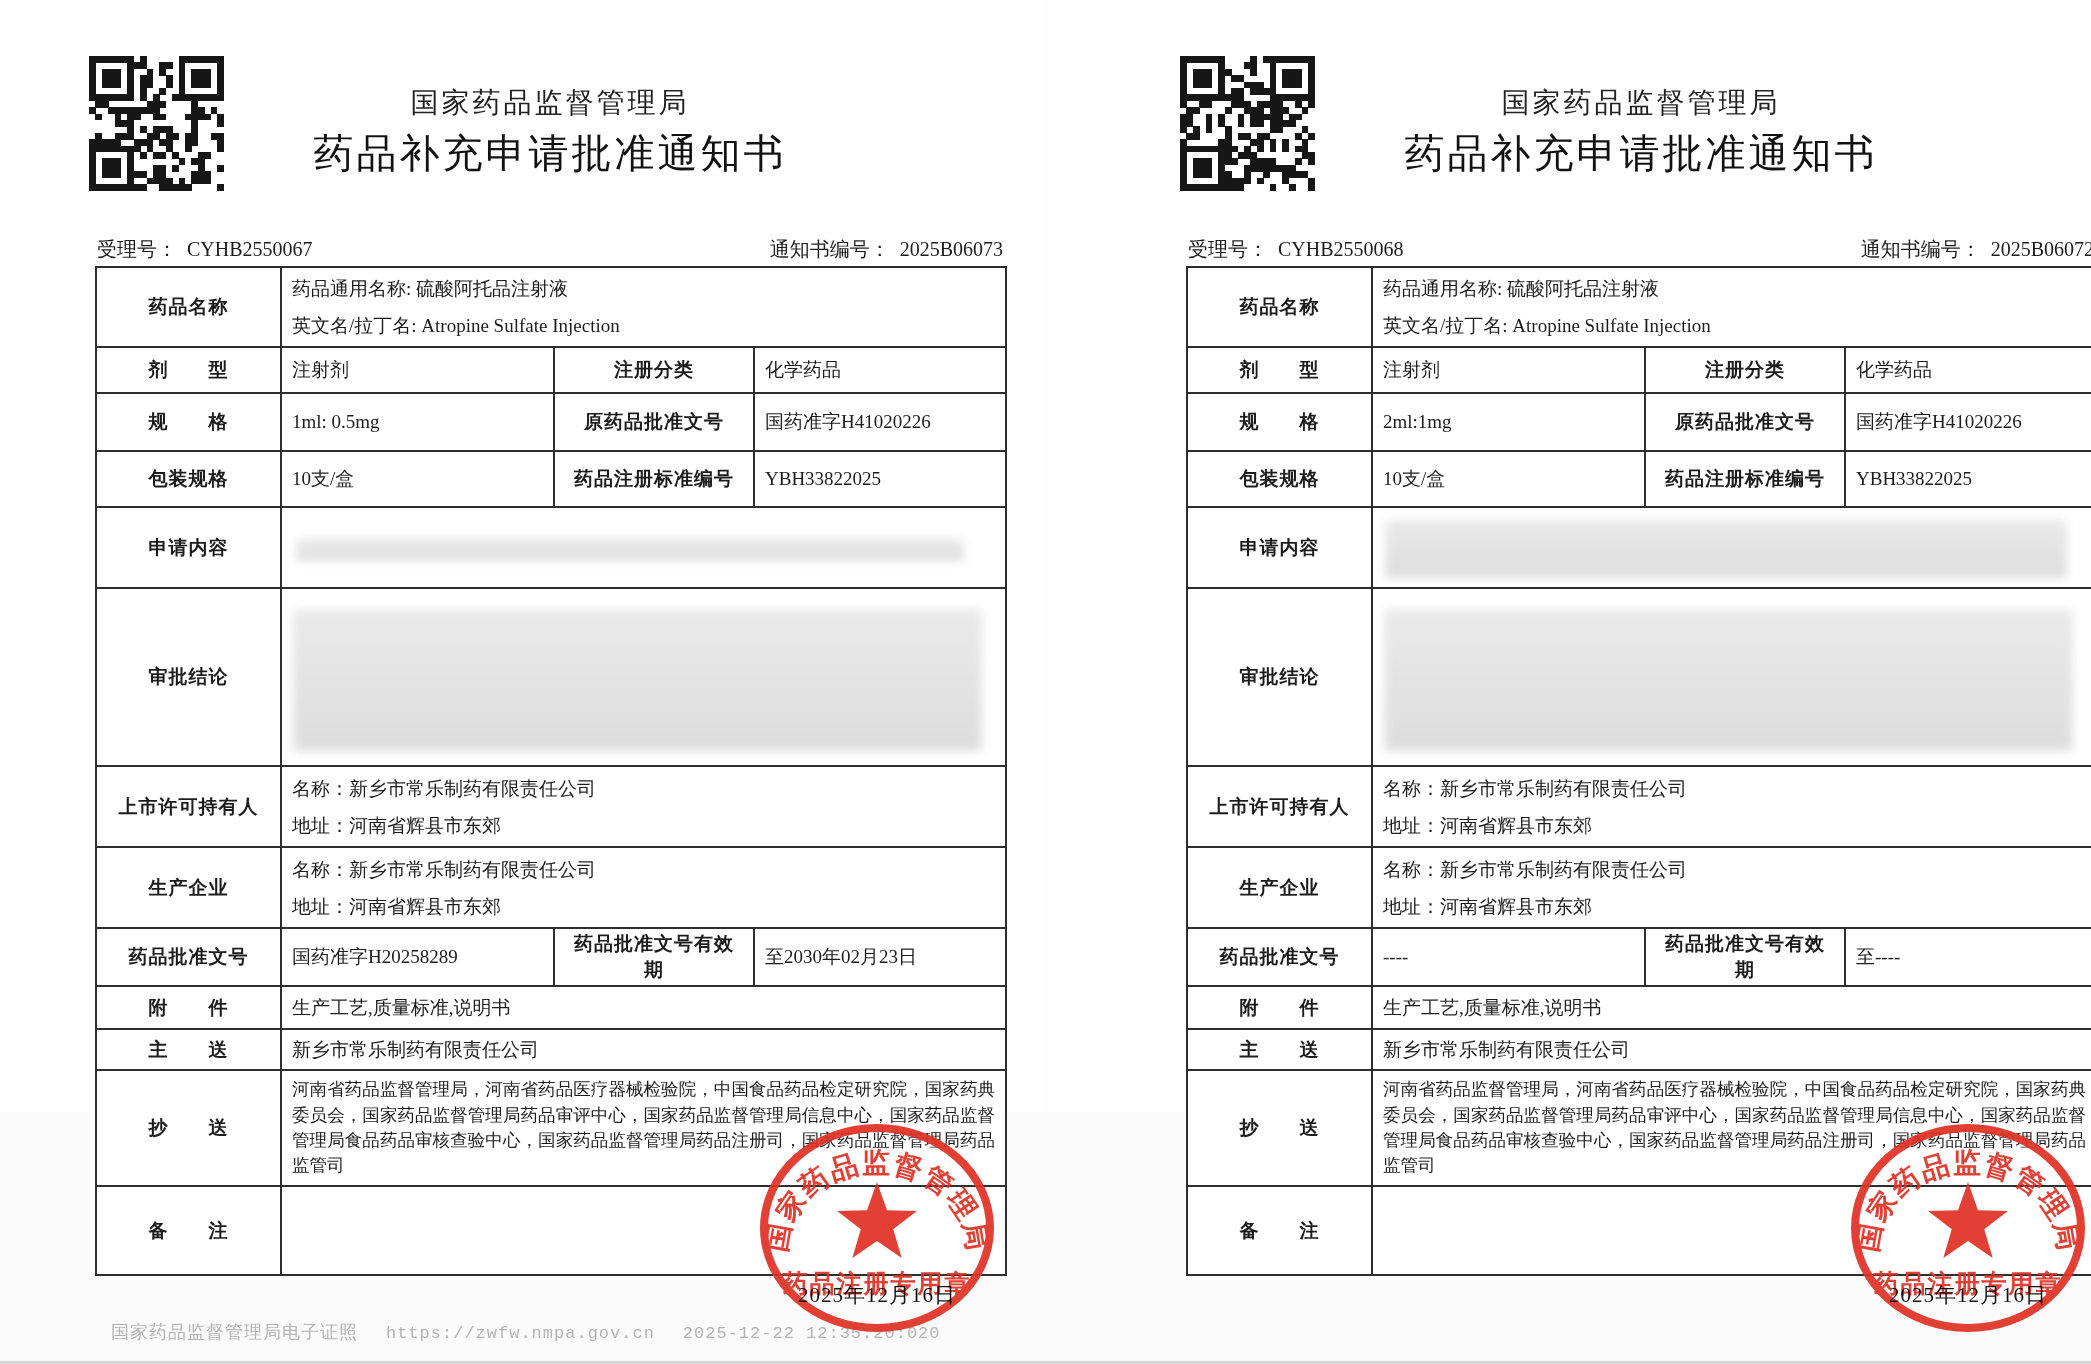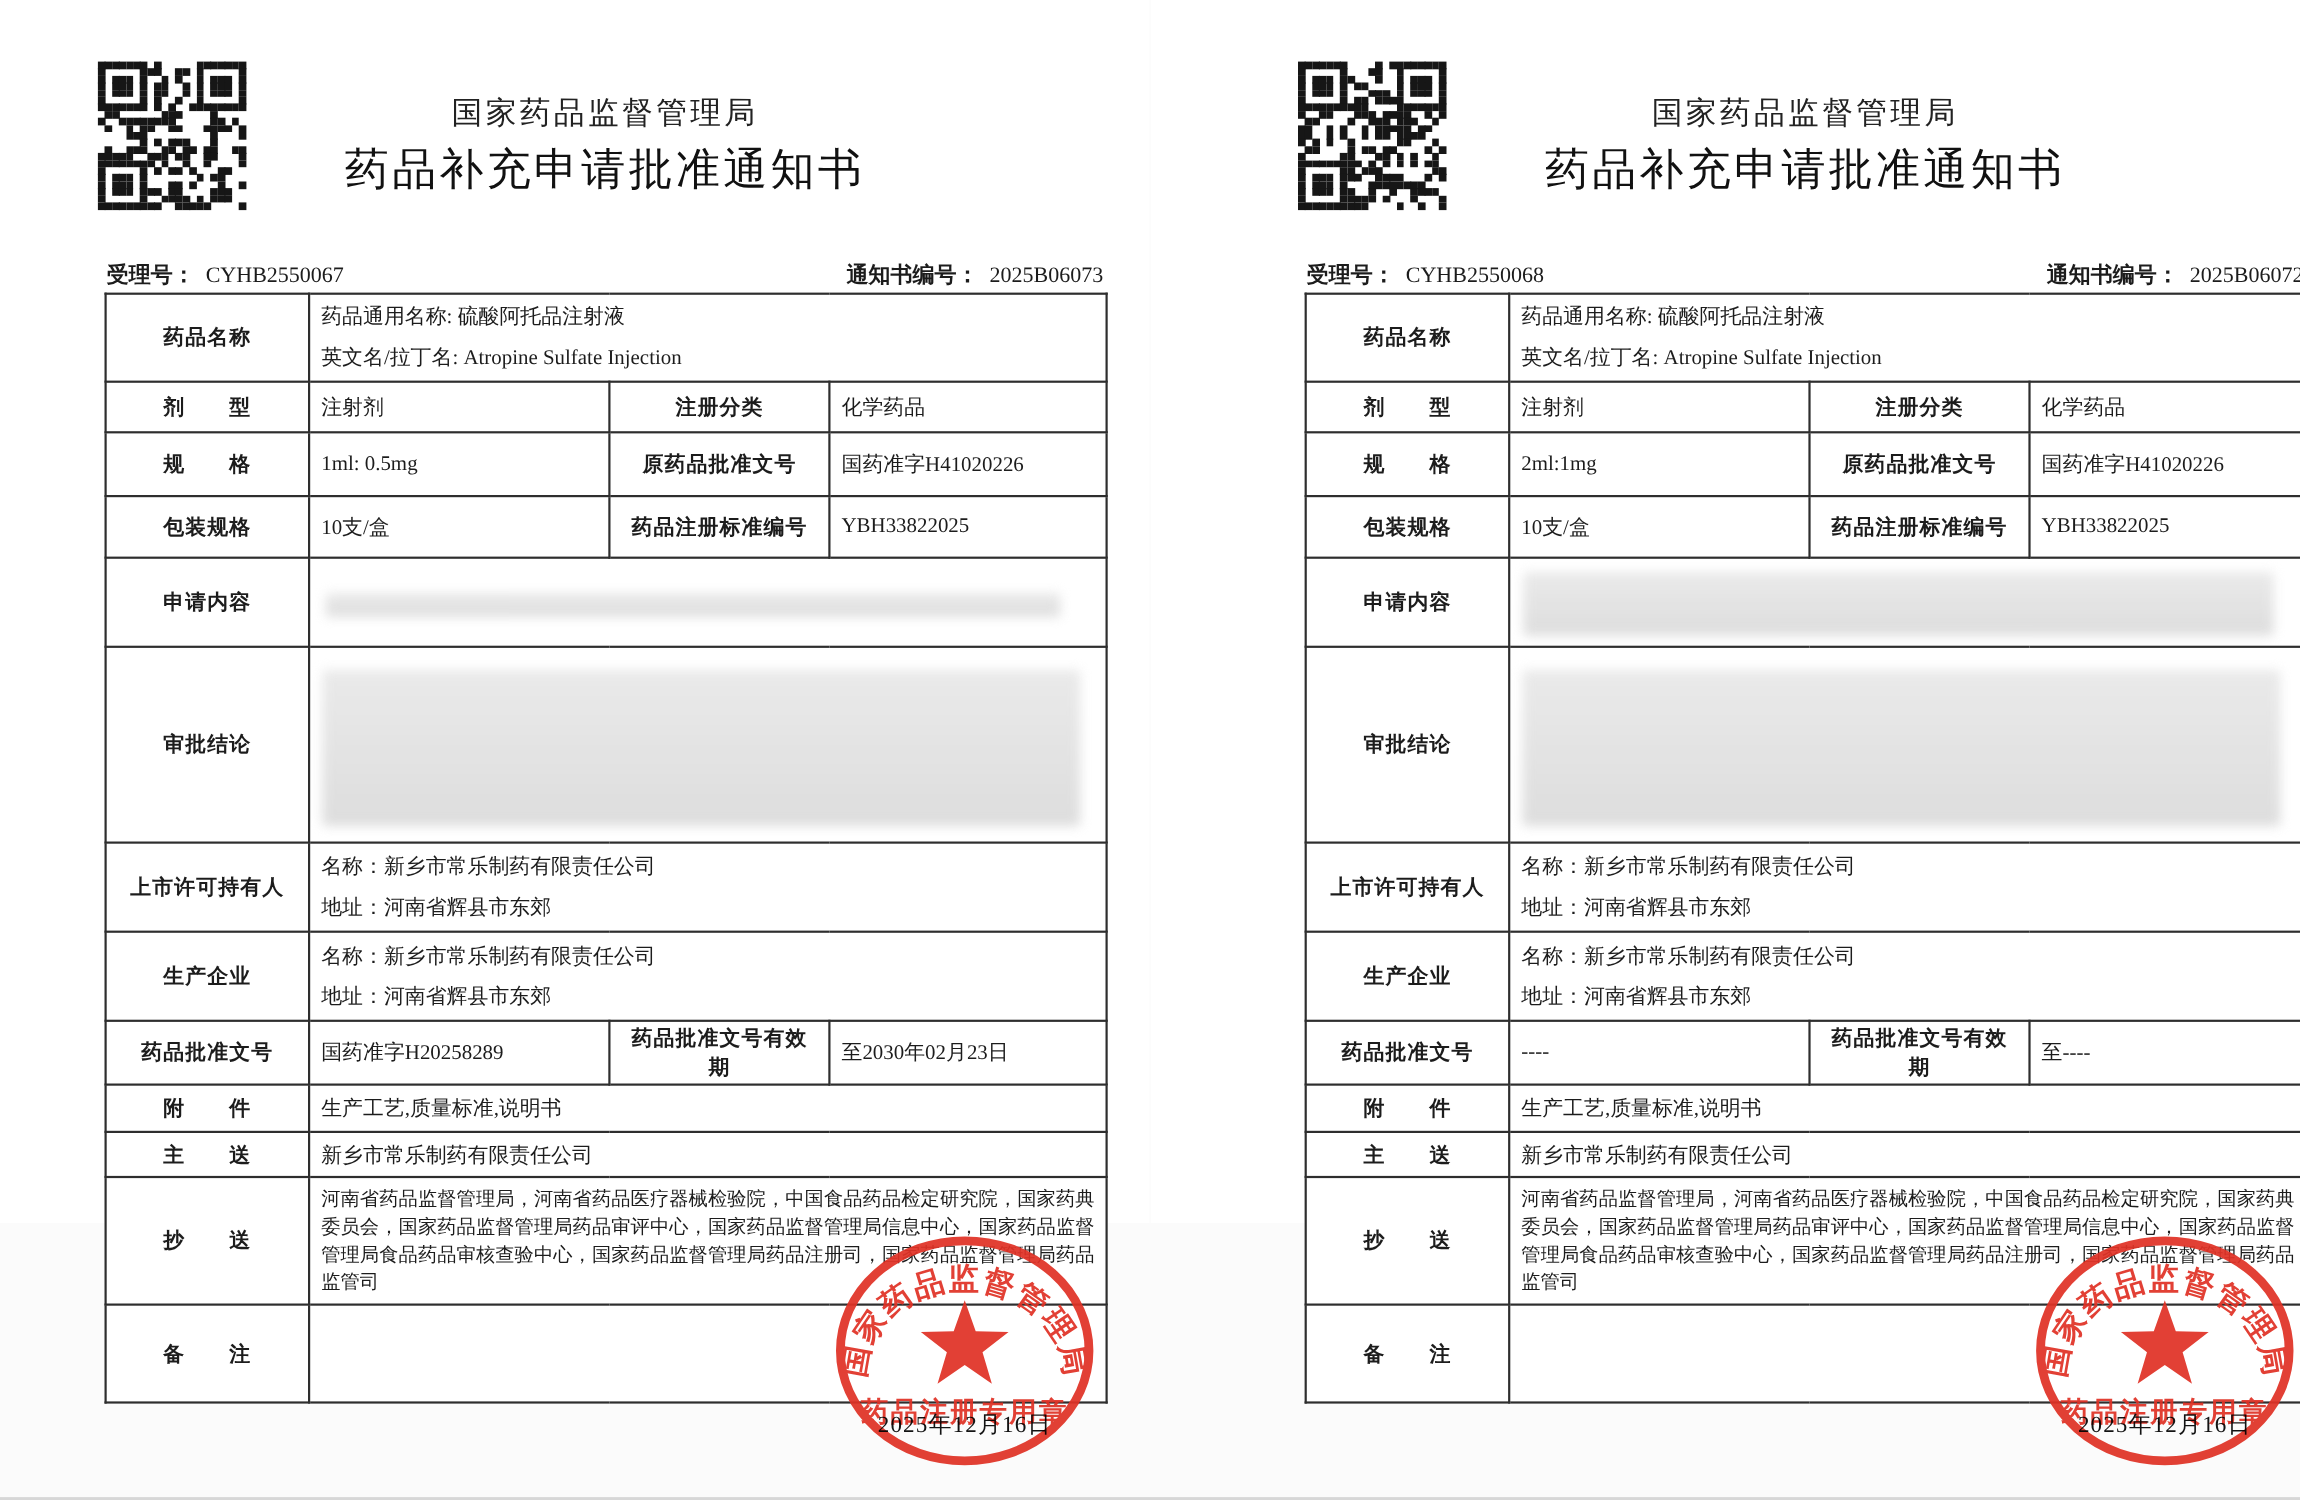--- a/index.html
+++ b/index.html
@@ -19,21 +19,21 @@
   .qr{position:absolute;left:-6px;top:56px;width:134px;height:134px}
   .qr i{position:absolute;background:#161616}
 
   .agency{position:absolute;top:84px;left:0;width:100%;text-align:center;
     font-size:28px;letter-spacing:3px;color:#222}
   .doctitle{position:absolute;top:126px;left:0;width:100%;text-align:center;
     font-size:40px;letter-spacing:3px;color:#111}
 
   .refrow{position:absolute;top:236px;left:2px;width:906px;display:flex;
     justify-content:space-between;font-size:20px}
-  .refrow .lbl{font-weight:700}
+  .refrow .lbl{font-weight:400}
   .refrow .val{margin-left:10px;font-weight:400}
 
   table.doc{position:absolute;top:266px;left:0;width:910px;border-collapse:collapse;
     table-layout:fixed;background:#fff}
   table.doc td{border:2px solid #2e2e2e;font-size:19px;padding:2px 10px;
     vertical-align:middle;overflow:hidden;word-break:break-all}
   td.lab{font-weight:700;text-align:center;font-size:20px;padding:2px 4px;letter-spacing:1px}
   .r1{height:77px}.r2{height:46px}.r3{height:58px}.r4{height:56px}
   .r5{height:81px}.r6{height:178px}.r7{height:81px}.r8{height:81px}
   .r9{height:43px}.r10{height:43px}.r11{height:41px}.r12{height:116px}.r13{height:89px}
@@ -386,20 +386,23 @@
       <defs>
           <path id="arc1" d="M 34 132 A 90 78 0 1 1 214 132" fill="none"></path>
         </defs>
       <text font-size="28" font-weight="bold" fill="#e03226" letter-spacing="2">
         <textPath href="#arc1" startOffset="50%" text-anchor="middle">国家药品监督管理局</textPath>
       </text>
       <polygon fill="#e03226" points="124,64 134,92.2 163.9,93 140.2,111.3 148.7,140 124,123 99.3,140 107.8,111.3 84.1,93 114,92.2"></polygon>
       <text x="124" y="174" text-anchor="middle" font-size="25" font-weight="bold" fill="#e03226" letter-spacing="2">药品注册专用章</text>
     </svg>
 
+    <div class="footer">
+      <span>国家药品监督管理局电子证照</span><span class="mono">https://zwfw.nmpa.gov.cn</span><span class="mono">2025-12-22 12:35:20:020</span>
+    </div>
   </div>
 </section>
 
 <section class="page" id="p2">
   <div class="sheet">
     <div class="qr">
         <i style="left:0px;top:0px;width:6.800000000000001px;height:6.800000000000001px"></i>
         <i style="left:6.4px;top:0px;width:6.800000000000001px;height:6.800000000000001px"></i>
         <i style="left:12.8px;top:0px;width:6.800000000000001px;height:6.800000000000001px"></i>
         <i style="left:19.200000000000003px;top:0px;width:6.800000000000001px;height:6.800000000000001px"></i>

